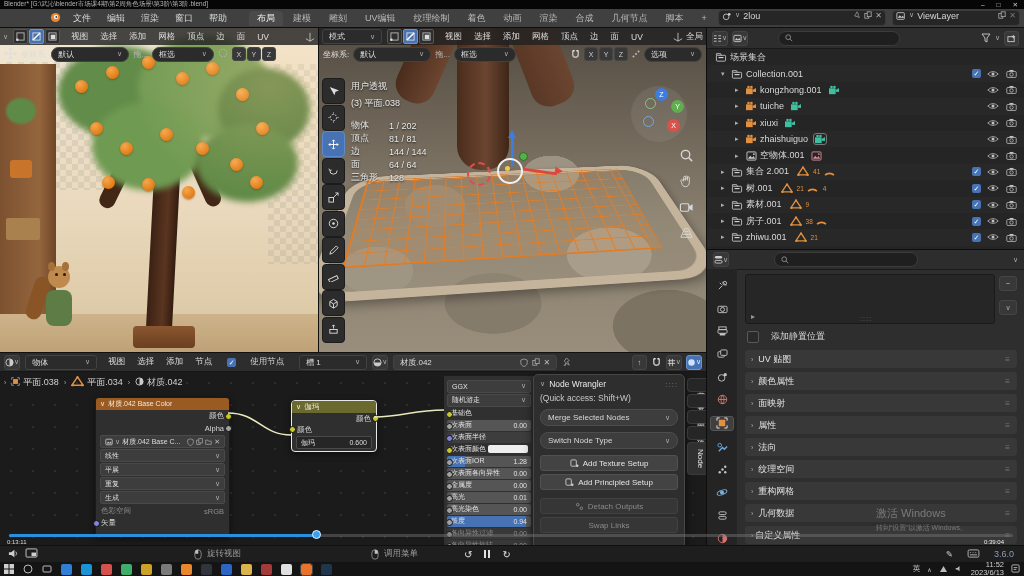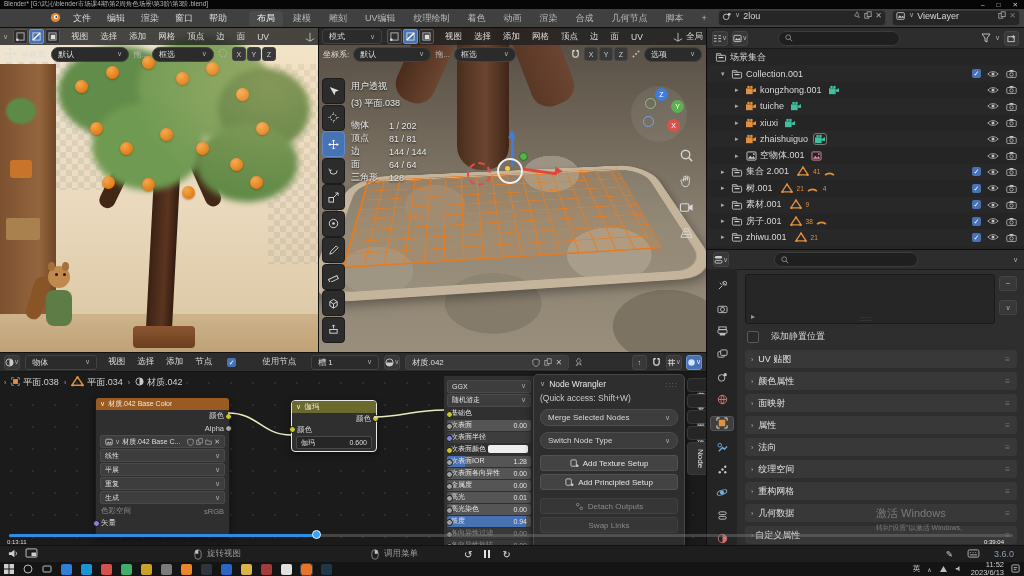--- a/index.html
+++ b/index.html
@@ -1127,21 +1127,21 @@
       <span class="pill" style="width:58px;border-radius:3px;">
         <span style="flex:1;">物体</span>
         <span class="chev">∨</span>
       </span>
       <span id="shader-menus" class="row">
           <span class="vmenu nosel">视图</span>
           <span class="vmenu nosel">选择</span>
           <span class="vmenu nosel">添加</span>
           <span class="vmenu nosel">节点</span>
         </span>
-      <span class="row" style="gap:20px;margin-left:4px;">
+      <span class="row" style="gap:8px;margin-left:4px;">
         <span class="ckbx">✓</span>
         <span style="font-size:8.5px;">使用节点</span>
       </span>
       <span class="pill" style="width:54px;margin-left:10px;border-radius:3px;">
         <span style="flex:1;">槽 1</span>
         <span class="chev">∨</span>
       </span>
       <span class="sqbtn">
         <svg width="9" height="9" viewBox="0 0 10 10">
             <circle cx="5" cy="5" r="4" fill="none" stroke="#ccc"></circle>

